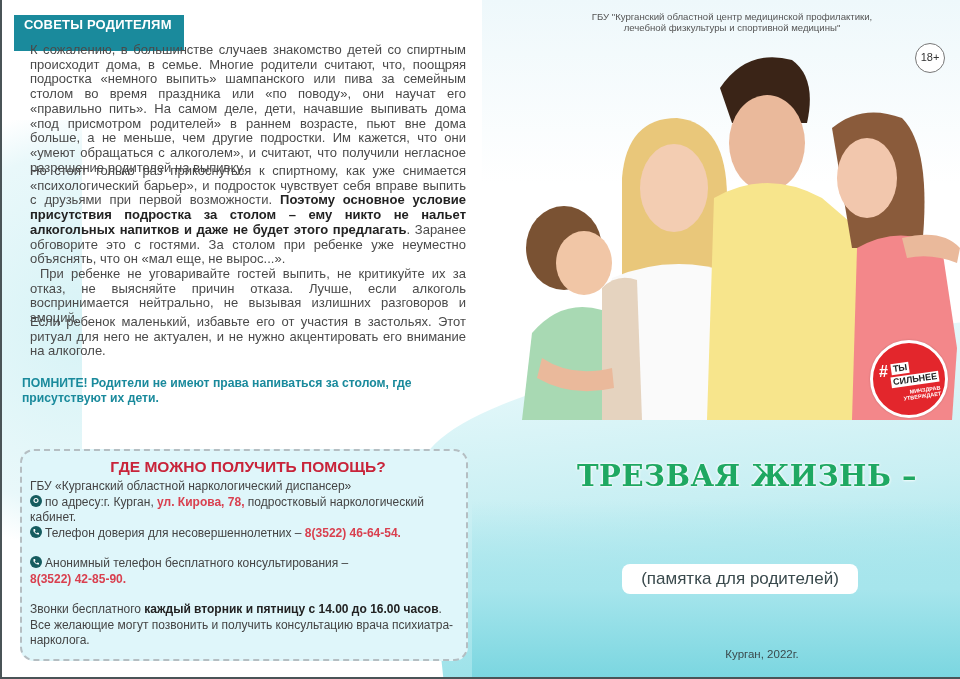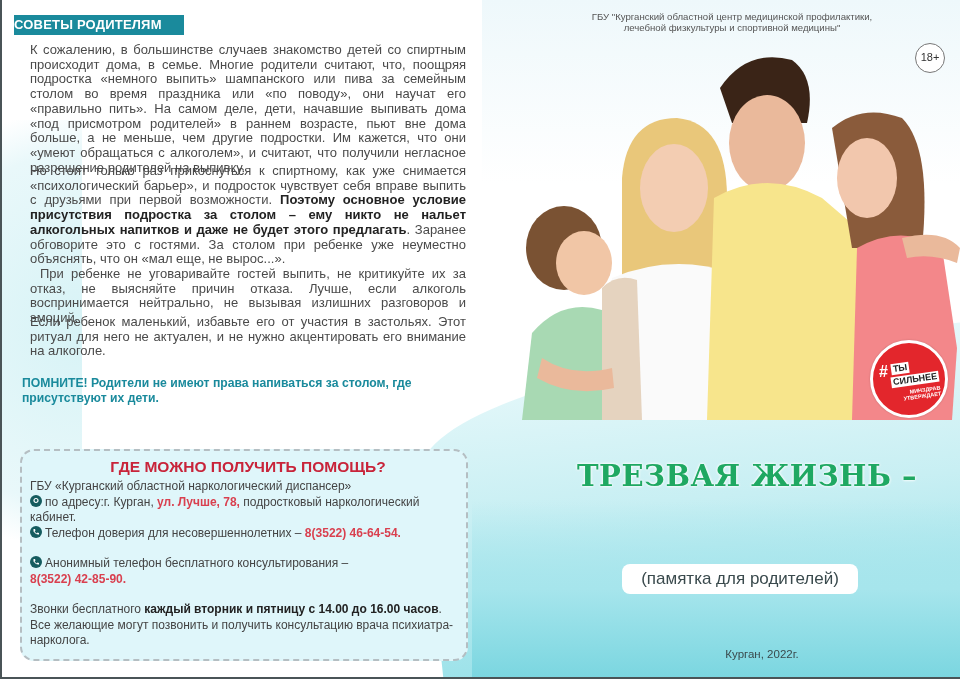--- a/index.html
+++ b/index.html
@@ -12,22 +12,22 @@
   
   .bg-left-wave { position: absolute; left: -120px; top: 120px; width: 200px; height: 420px;
                   background: radial-gradient(ellipse at right, #d7f3f6 0%, #e9f8fa 60%, rgba(255,255,255,0) 75%); }
   .bg-right-top { position: absolute; left: 480px; top: 0; width: 480px; height: 230px;
                   background: linear-gradient(180deg, #eef8fb 0%, #ffffff 80%); }
   .bg-bottom-wave { position: absolute; left: 410px; top: 380px; width: 700px; height: 420px; border-radius: 55% 0 0 0 / 22% 0 0 0;
                     background: linear-gradient(180deg, #e6f8fa 0%, #c8eff3 35%, #9fe3ea 70%, #7fd8e2 100%);
                     transform: rotate(-6deg); transform-origin: left top; }
   .bg-bottom-fill { position: absolute; left: 470px; top: 500px; width: 490px; height: 179px;
                     background: linear-gradient(180deg, rgba(200,239,243,0) 0%, #a6e5ec 50%, #7ad6e0 100%); }
-  .section-title { position: absolute; left: 12px; top: 15px; width: 170px; height: 20px; background: #1a8a9c;
-                   color: #ffffff; font-weight: bold; font-size: 13px; line-height: 20px; letter-spacing: 0.2px; }
+  .section-title { position: absolute; left: 12px; top: 15px; width: 170px; height: 36px; background: #1a8a9c;
+                   color: #ffffff; font-weight: bold; font-size: 13px; line-height: 20px; padding-left: 10px; letter-spacing: 0.2px; }
   .text-block { position: absolute; left: 28px; width: 436px; font-size: 13px; line-height: 14.7px; color: #4a4a4a; text-align: justify; }
   .p1 { top: 43px; }
   .p2 { top: 164px; }
   .p3 { top: 267px; text-indent: 10px; }
   .p4 { top: 315px; }
   .remember { position: absolute; left: 20px; top: 376px; width: 436px; font-size: 12.2px; line-height: 15px; color: #1a8a9c; font-weight: bold; }
   b.dark { color: #222; }
 
   
   .contact { position: absolute; left: 18px; top: 449px; width: 448px; height: 212px;
@@ -82,21 +82,21 @@
   <p class="text-block p4">Если ребенок маленький, избавьте его от участия в застольях. Этот ритуал для него не актуален, и не нужно акцентировать его внимание на алкоголе.</p>
 
   <p class="remember">ПОМНИТЕ! Родители не имеют права напиваться за столом, где присутствуют их дети.</p>
 
   <div class="contact">
     <div class="contact-title">ГДЕ МОЖНО ПОЛУЧИТЬ ПОМОЩЬ?</div>
     <p>ГБУ «Курганский областной наркологический диспансер»</p>
     <p>
       <span class="ico"><svg viewBox="0 0 8 8">
             <circle cx="4" cy="3.5" r="2" fill="none" stroke="#fff" stroke-width="1.2"></circle>
-          </svg></span><span>по адресу:г. Курган, </span><span class="red">ул. Лучше, 78,</span><span> подростковый наркологический кабинет.</span>
+          </svg></span><span>по адресу:г. Курган, </span><span class="red">ул. Кирова, 78,</span><span> подростковый наркологический кабинет.</span>
     </p>
     <p>
       <span class="ico"><svg viewBox="0 0 8 8">
             <path d="M1.5 1 L3 1 L3.5 2.5 L2.6 3.2 Q3.4 4.8 4.8 5.4 L5.5 4.5 L7 5 L7 6.5 Q4 7 1.5 3.5 Z" fill="#fff"></path>
           </svg></span><span>Телефон доверия для несовершеннолетних – </span><span class="red">8(3522) 46-64-54.</span>
     </p>
     <div class="spacer"></div>
     <p>
       <span class="ico"><svg viewBox="0 0 8 8">
             <path d="M1.5 1 L3 1 L3.5 2.5 L2.6 3.2 Q3.4 4.8 4.8 5.4 L5.5 4.5 L7 5 L7 6.5 Q4 7 1.5 3.5 Z" fill="#fff"></path>

